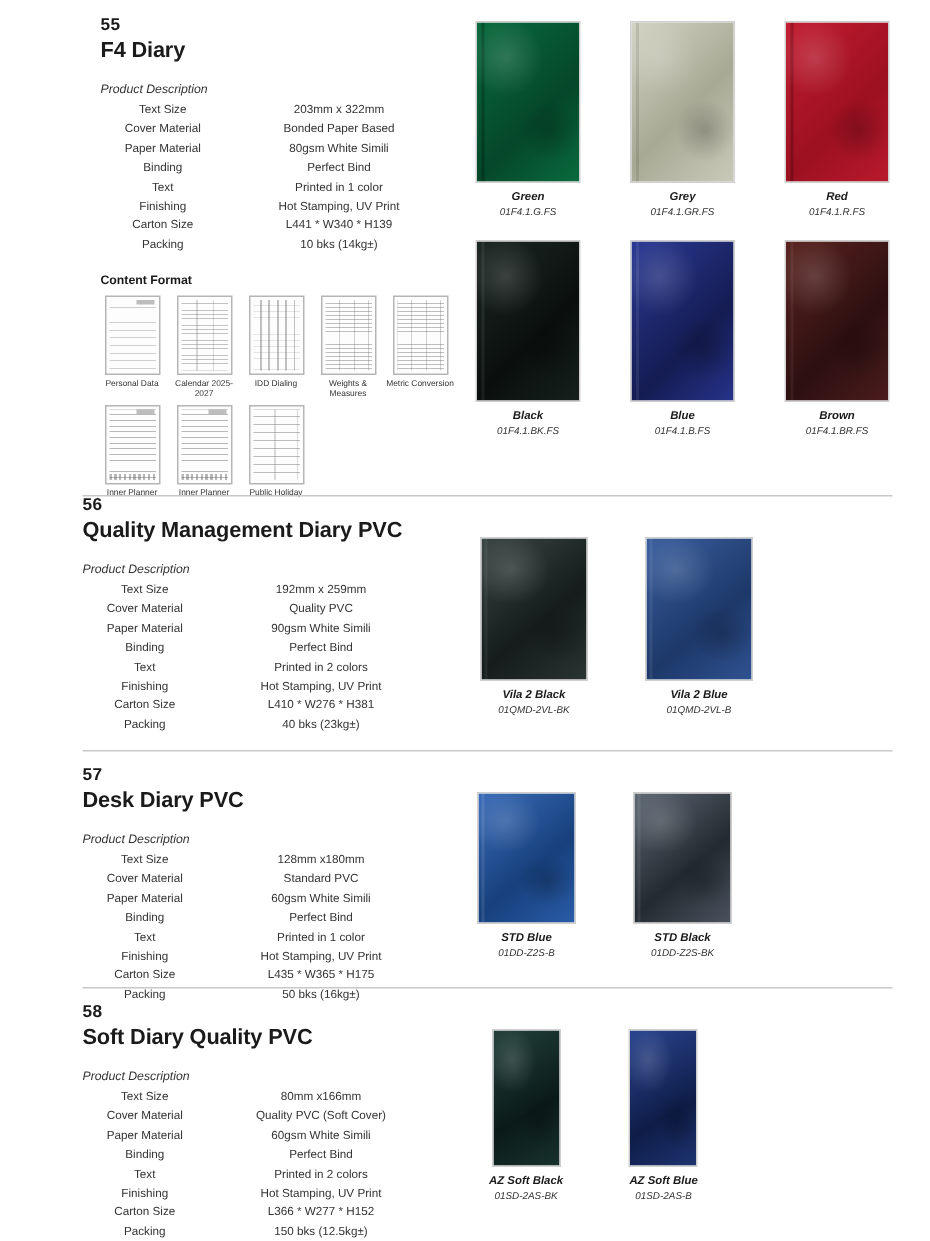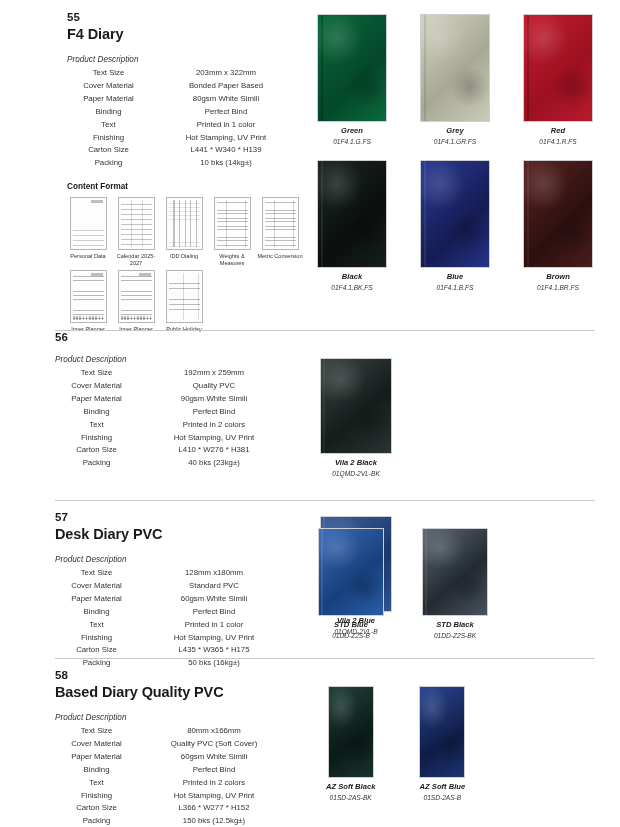--- a/index.html
+++ b/index.html
@@ -388,20 +388,21 @@
         </div>
       </div>
     </div>
   </div>
 
   <div class="section" style="position:absolute; left:0; top:330px; width:620px; height:170px;">
     <div class="divider" style="top:0;"></div>
 
     <div class="sec-left" style="top:0;">
       <div class="sec-num">56</div>
+      <div class="sec-title">Quality Management Diary PVC</div>
       <div class="spec-head">Product Description</div>
       <table class="spec-table">
         <tbody>
             <tr>
           <td class="k">Text Size</td>
           <td class="v">192mm x 259mm</td>
         </tr>
         <tr>
           <td class="k">Cover Material</td>
           <td class="v">Quality PVC</td>
@@ -428,21 +429,21 @@
         </tr>
         <tr>
           <td class="k">Packing</td>
           <td class="v">40 bks  (23kg±)</td>
         </tr>
       </tbody>
         </table>
     </div>
 
     <div class="prod-area" style="left:320px; top:28px;">
-      <div class="prod-row" style="gap:38px;flex-direction:column;">
+      <div class="prod-row" style="gap:38px;">
         <div class="prod">
           <div class="prod-img" style="width:72px;height:96px;background:linear-gradient(140deg,#3a4644,#151c1b 58%,#2a3432);border:0.6px solid #cfcfcf;">
             <div class="spine" style="left:2px;background:rgba(255,255,255,0.06);"></div>
           </div>
           <div class="prod-name">Vila 2 Black</div>
           <div class="prod-code">01QMD-2VL-BK</div>
         </div>
         <div class="prod">
           <div class="prod-img" style="width:72px;height:96px;background:linear-gradient(140deg,#3a5f9f,#1d3869 60%,#2f5291);border:0.6px solid #cfcfcf;">
             <div class="spine" style="left:2px;background:rgba(255,255,255,0.08);"></div>
@@ -517,21 +518,21 @@
         </div>
       </div>
     </div>
   </div>
 
   <div class="section" style="position:absolute; left:0; top:658px; width:620px; height:169px;">
     <div class="divider" style="top:0;"></div>
 
     <div class="sec-left" style="top:10px;">
       <div class="sec-num">58</div>
-      <div class="sec-title">Based Diary Quality PVC</div>
+      <div class="sec-title">Soft Diary Quality PVC</div>
       <div class="spec-head">Product Description</div>
       <table class="spec-table">
         <tbody>
             <tr>
           <td class="k">Text Size</td>
           <td class="v">80mm x166mm</td>
         </tr>
         <tr>
           <td class="k">Cover Material</td>
           <td class="v">Quality PVC (Soft Cover)</td>

